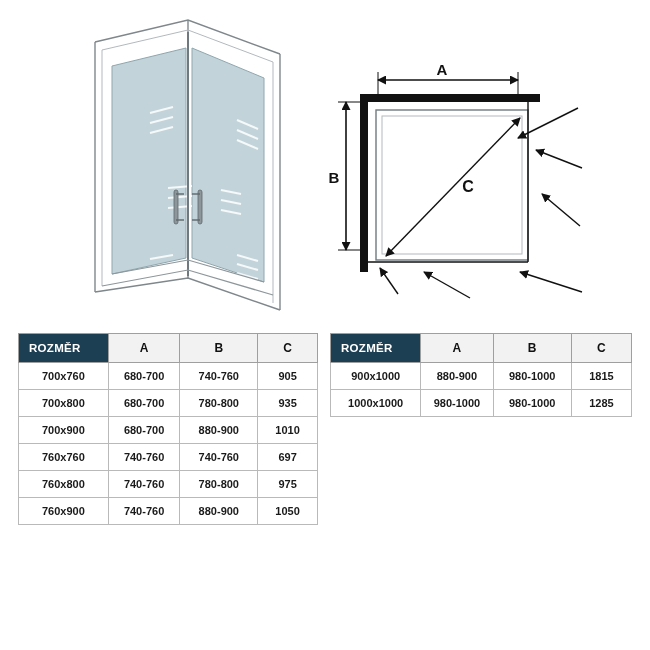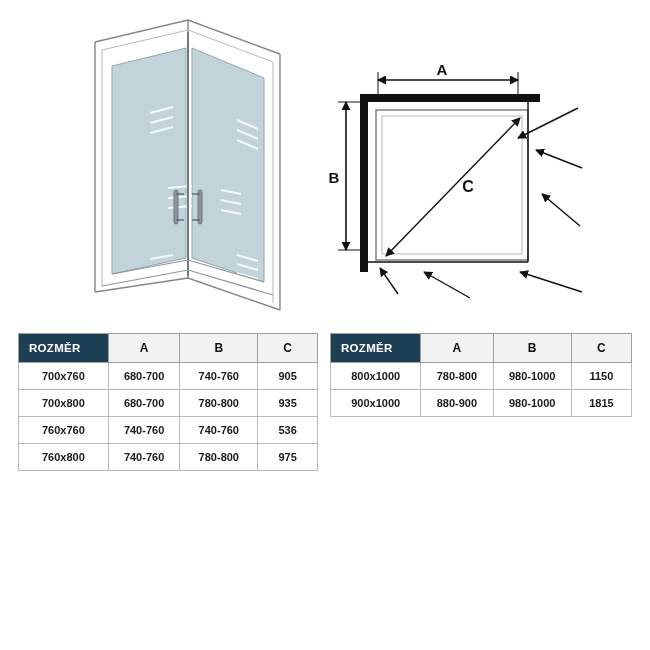--- a/index.html
+++ b/index.html
@@ -211,55 +211,67 @@
           <td>740-760</td>
           <td>905</td>
         </tr>
         <tr>
           <td>700x800</td>
           <td>680-700</td>
           <td>780-800</td>
           <td>935</td>
         </tr>
         <tr>
+          <td>700x900</td>
+          <td>680-700</td>
+          <td>880-900</td>
+          <td>1010</td>
+        </tr>
+        <tr>
           <td>760x760</td>
           <td>740-760</td>
           <td>740-760</td>
-          <td>536</td>
+          <td>697</td>
         </tr>
         <tr>
           <td>760x800</td>
           <td>740-760</td>
           <td>780-800</td>
           <td>975</td>
+        </tr>
+        <tr>
+          <td>760x900</td>
+          <td>740-760</td>
+          <td>880-900</td>
+          <td>1050</td>
         </tr>
       </tbody>
     </table>
   </div>
 
   <div class="table-wrap tbl-right">
     <table class="size-table">
       <thead>
         <tr>
           <th class="head-label col-dim">ROZMĚR</th>
           <th class="col-a">A</th>
           <th class="col-b">B</th>
           <th class="col-c">C</th>
         </tr>
       </thead>
       <tbody>
         <tr>
-          <td>800x1000</td>
-          <td>780-800</td>
-          <td>980-1000</td>
-          <td>1150</td>
-        </tr>
-        <tr>
           <td>900x1000</td>
           <td>880-900</td>
           <td>980-1000</td>
           <td>1815</td>
         </tr>
+        <tr>
+          <td>1000x1000</td>
+          <td>980-1000</td>
+          <td>980-1000</td>
+          <td>1285</td>
+        </tr>
       </tbody>
     </table>
   </div>
 
 </div>
 
 </body></html>

